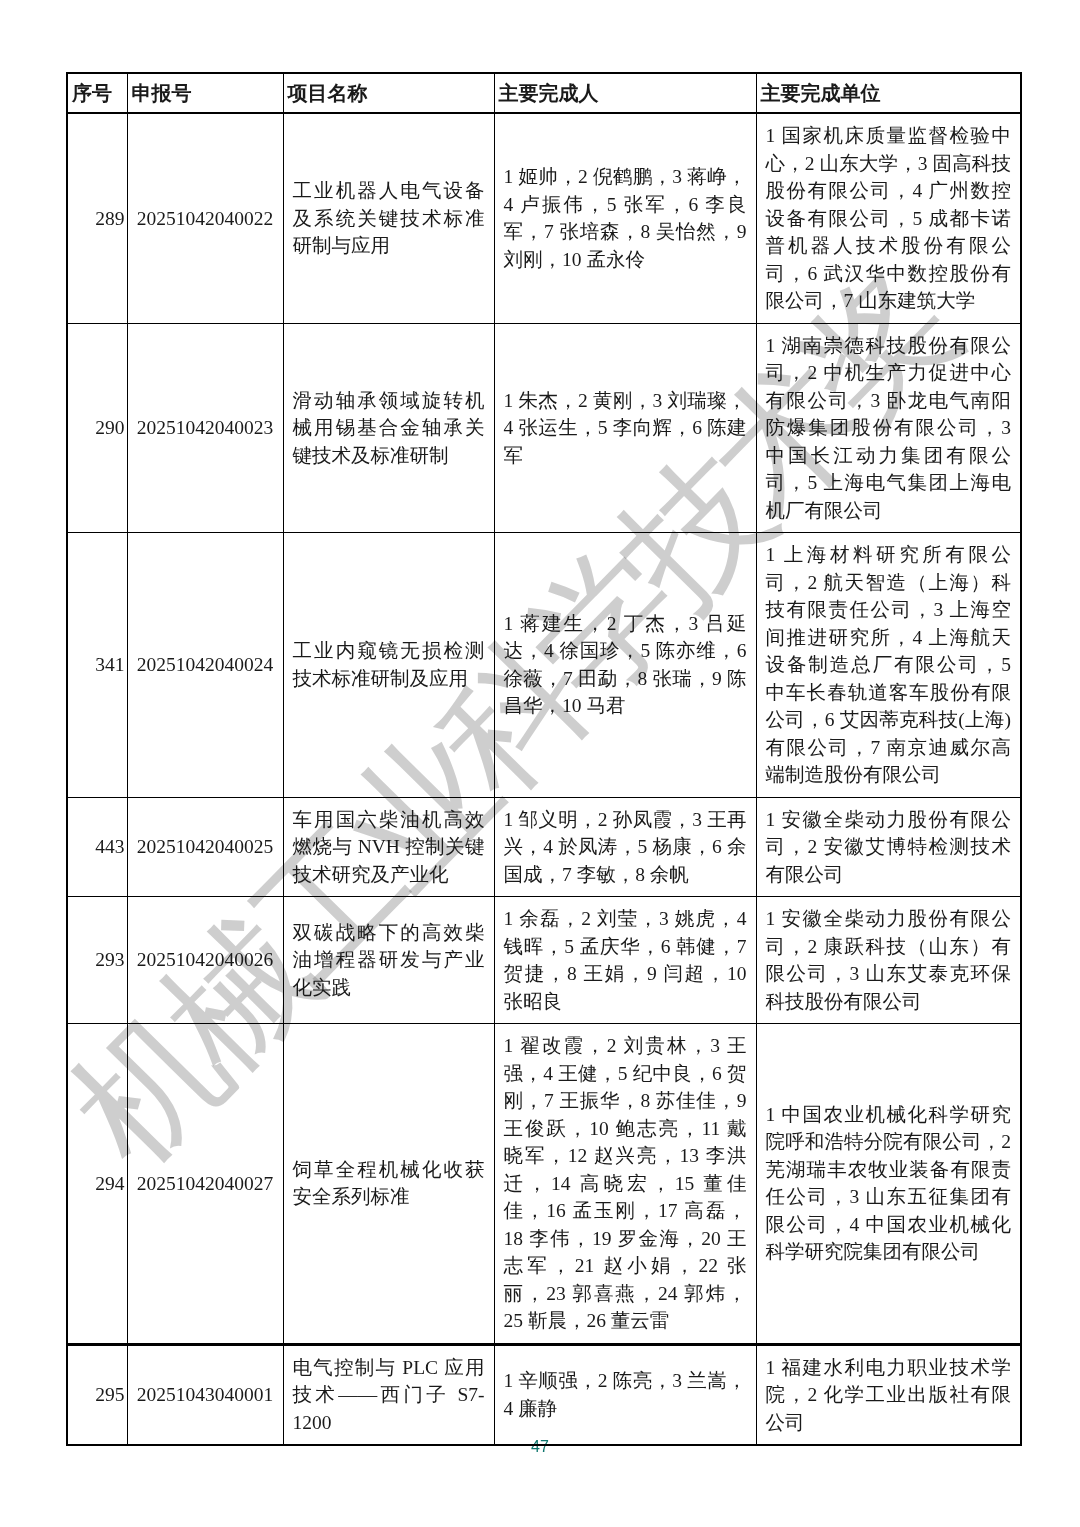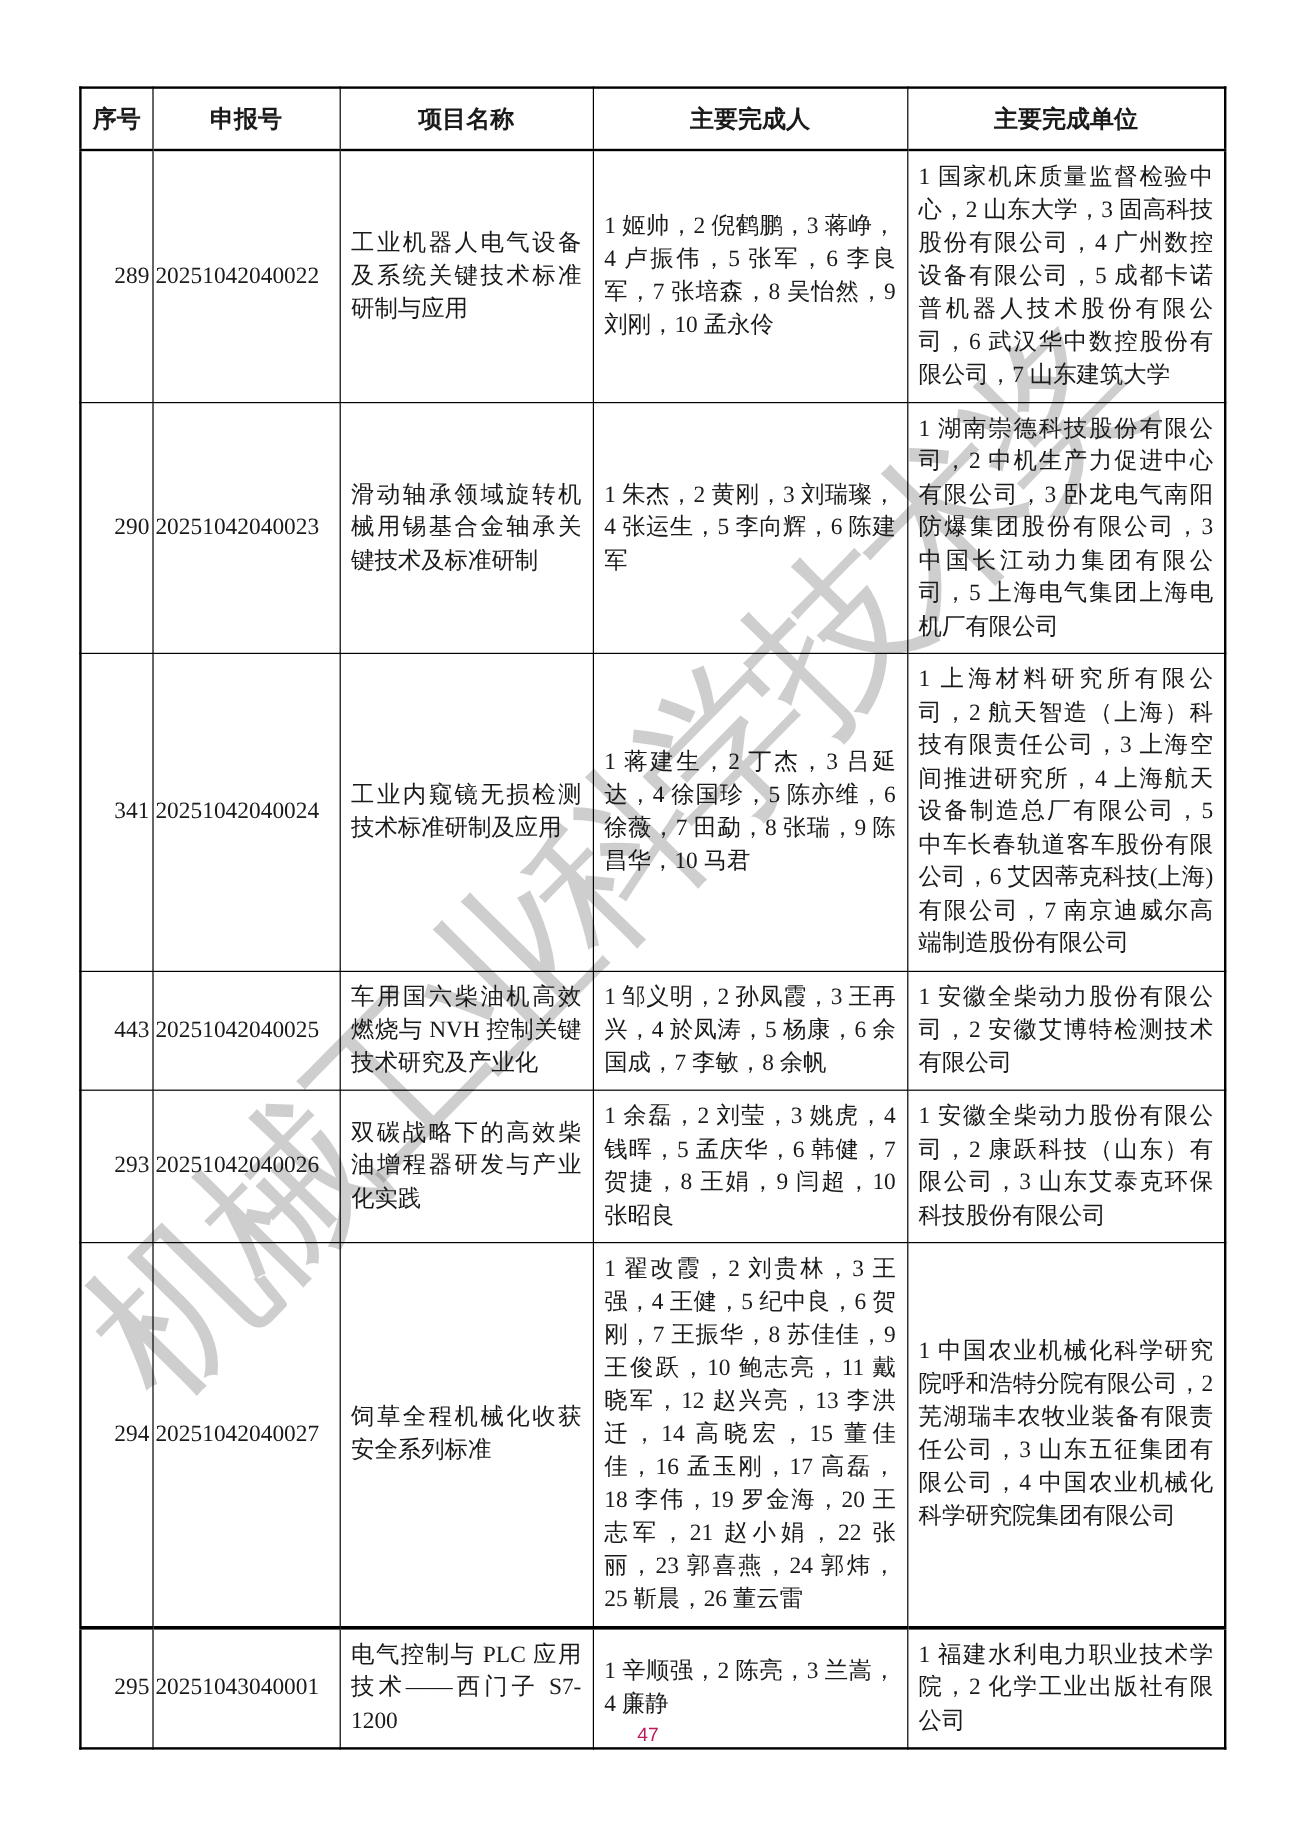--- a/index.html
+++ b/index.html
@@ -39,45 +39,45 @@
   }
   .award-table th, .award-table td {
     border: 1.6px solid #000;
     background: transparent;
   }
   table.award-table { border: 2.5px solid #000; }
   .award-table thead th {
     border-bottom: 2.2px solid #000;
     font-weight: bold;
     font-size: 20px;
-    height: 52px;
-    text-align: center;
+    height: 40px;
+    text-align: left;
     vertical-align: middle;
     padding: 2px 4px;
   }
   .award-table td {
     font-size: 19.5px;
     line-height: 27.5px;
     vertical-align: middle;
     padding: 8px 9px;
   }
   td.c-seq    { text-align: right; padding: 4px 2px; }
-  td.c-appno  { padding: 4px 2px; }
+  td.c-appno  { text-align: center; padding: 4px 2px; }
   td.c-proj   { text-align: justify; margin-top: 36px; }
   td.c-people { text-align: justify; }
   td.c-units  { text-align: justify; }
   tr.thick-top td { border-top: 3px solid #000; }
   .page-number {
     position: absolute;
     top: 1438px;
     left: 0;
     width: 100%;
     text-align: center;
     font-size: 16px;
-    color: #be185d;
+    color: #0f766e;
     font-family: "Liberation Sans", sans-serif;
   }
 </style>
 </head>
 <body>
 
 <div class="page">
 
   <div class="watermark">机械工业科学技术奖</div>
 

